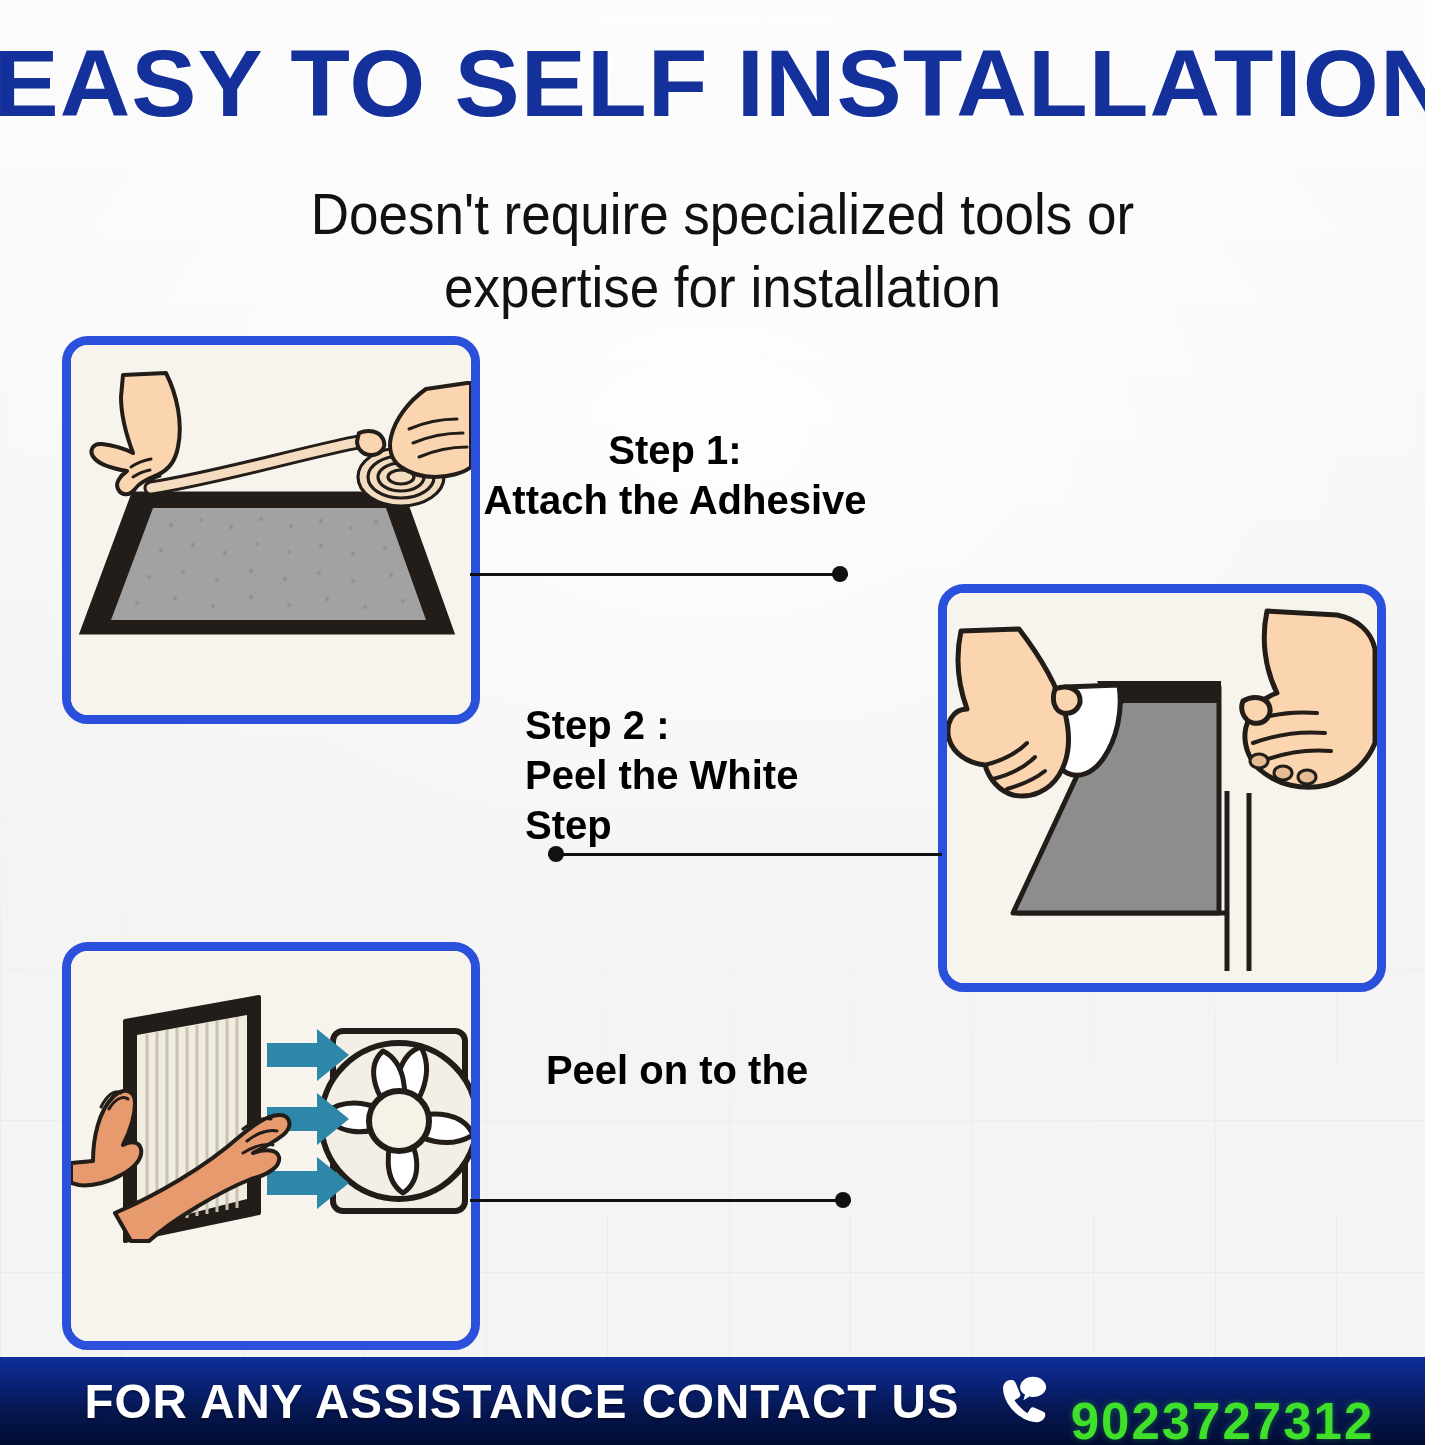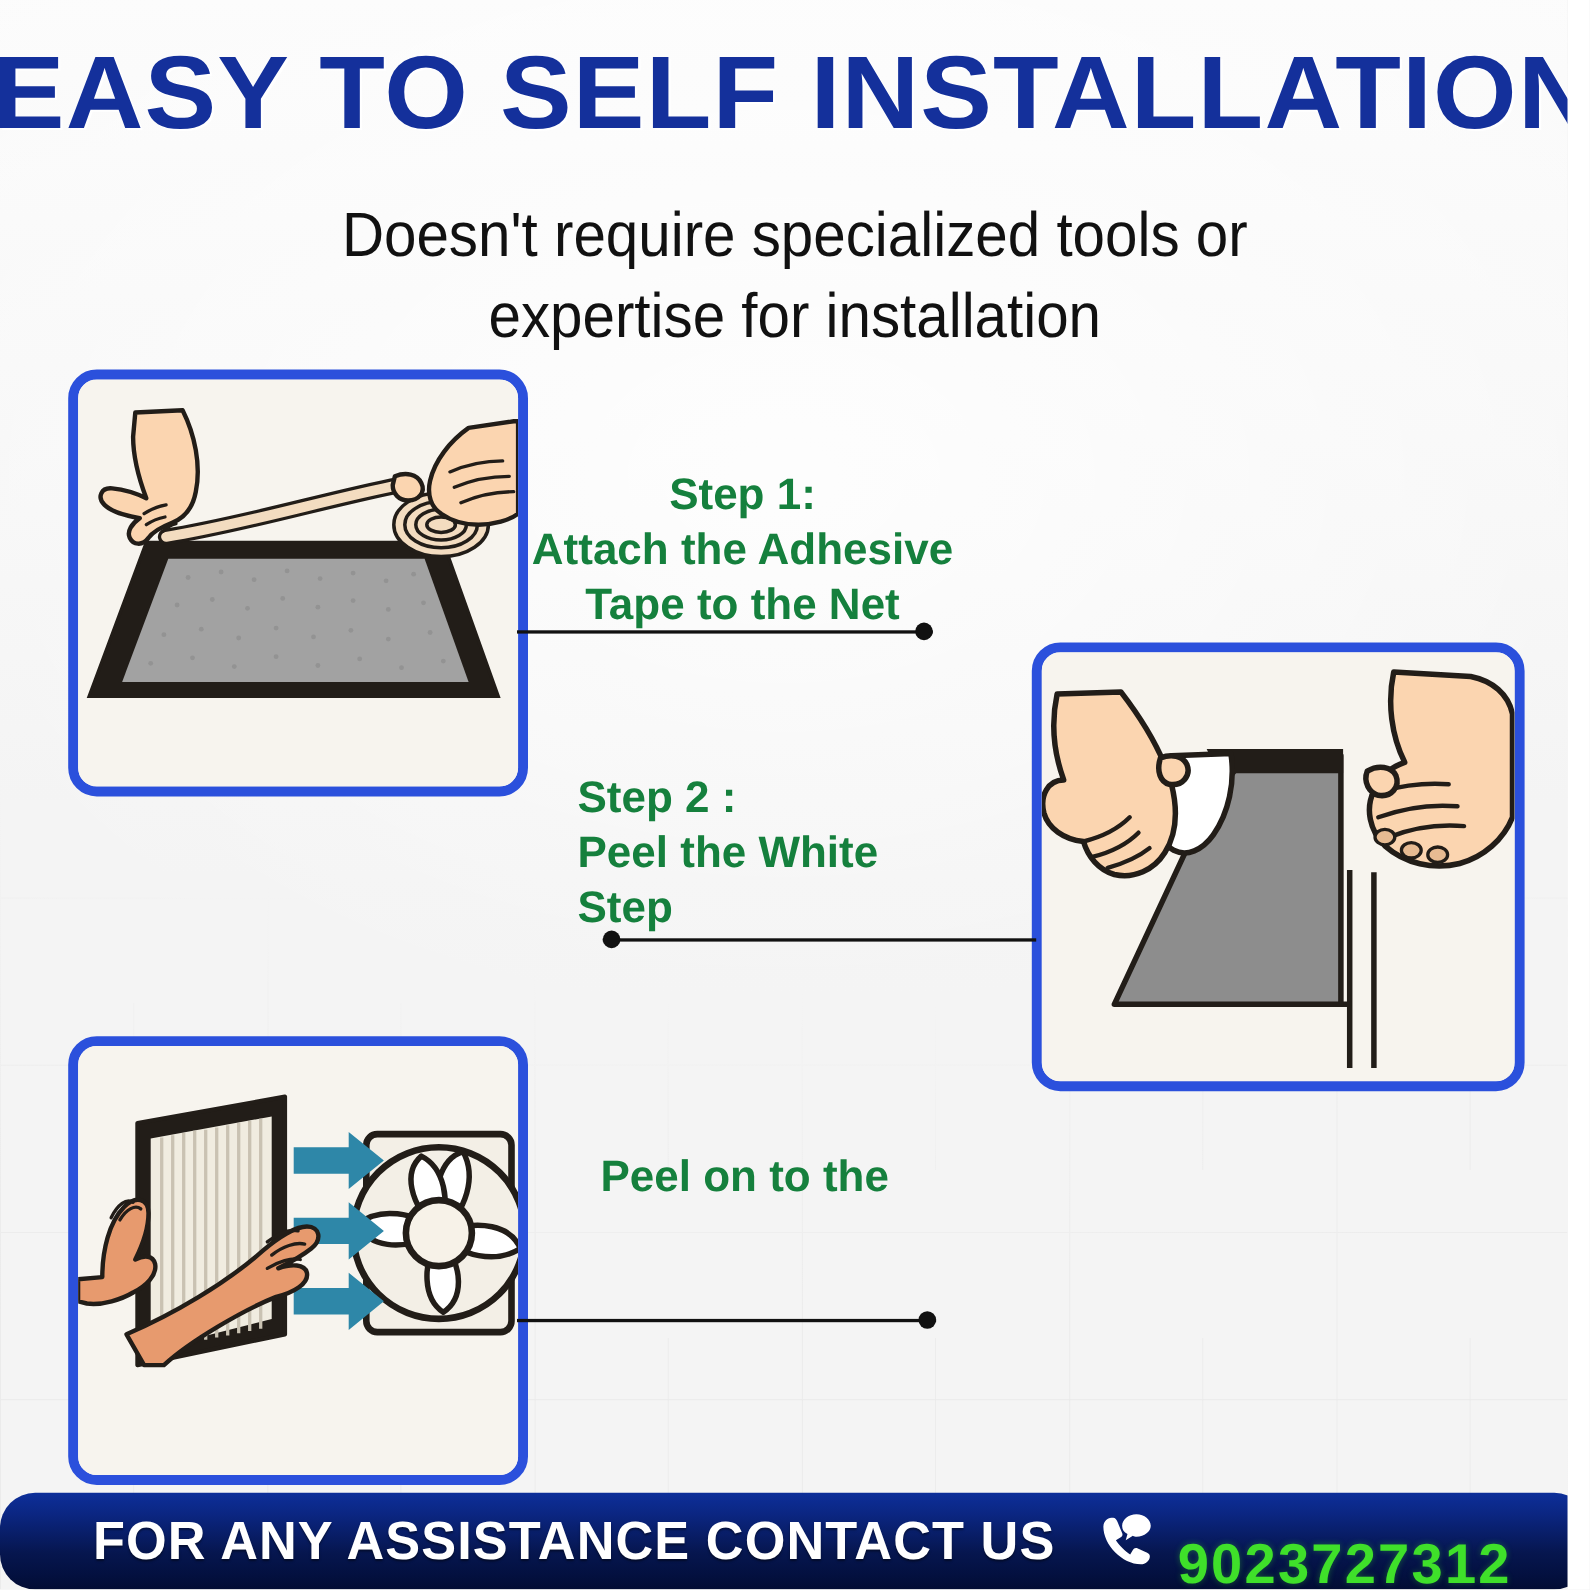--- a/index.html
+++ b/index.html
@@ -96,21 +96,21 @@
   #panel-1 { left: 62px;  top: 336px;  width: 418px; height: 388px; }
   #panel-2 { left: 938px; top: 584px;  width: 448px; height: 408px; }
   #panel-3 { left: 62px;  top: 942px;  width: 418px; height: 408px; }
   .panel svg { display: block; width: 100%; height: 100%; }
 
   
   .step-text {
     position: absolute;
     font-family: "Liberation Sans", sans-serif;
     font-weight: bold;
-    color: #15803d;
+    color: #000000;
     line-height: 50px;
     font-size: 40px;
     letter-spacing: 0px;
   }
   .step-text .hd { display: block; }
   .step-text .ln { display: block; }
 
   #step1-text { left: 470px; top: 425px; width: 410px; text-align: center; }
   #step2-text { left: 525px; top: 700px; width: 410px; }
   #step3-text { left: 472px; top: 1045px; width: 410px; text-align: center; }
@@ -153,21 +153,20 @@
     background: linear-gradient(to bottom,
         #0d2f9a 0%,
         #0b2682 22%,
         #06164f 62%,
         #03103f 86%,
         #020c33 100%);
     display: flex;
     align-items: center;
     justify-content: center;
     gap: 0px;
-    border-radius: 32px;
   }
   .footer-text {
     font-family: "Liberation Sans", sans-serif;
     font-weight: bold;
     font-size: 49px;
     letter-spacing: 1px;
     color: #ffffff;
     transform: scaleX(0.97);
     text-shadow: 0 2px 2px rgba(0,0,0,0.45);
     white-space: nowrap;
@@ -405,21 +404,20 @@
         <path d="M172,178 C182,170 192,166 200,168" fill="none" stroke-width="3"></path>
         <path d="M176,190 C186,182 198,178 206,180" fill="none" stroke-width="3"></path>
         <path d="M172,202 C182,196 194,192 202,194" fill="none" stroke-width="3"></path>
       </g>
     </svg>
   </div>
 
   <div class="step-text" id="step1-text">
     <span class="hd">Step 1:</span>
     <span class="ln">Attach the Adhesive</span>
-    <span class="ln">Tape to the Net</span>
   </div>
 
   <div class="step-text" id="step2-text">
     <span class="hd">Step 2 :</span>
     <span class="ln">Peel  the White</span>
     <span class="ln">Step</span>
   </div>
 
   <div class="step-text" id="step3-text">
     <span class="ln">Peel on to the</span>

